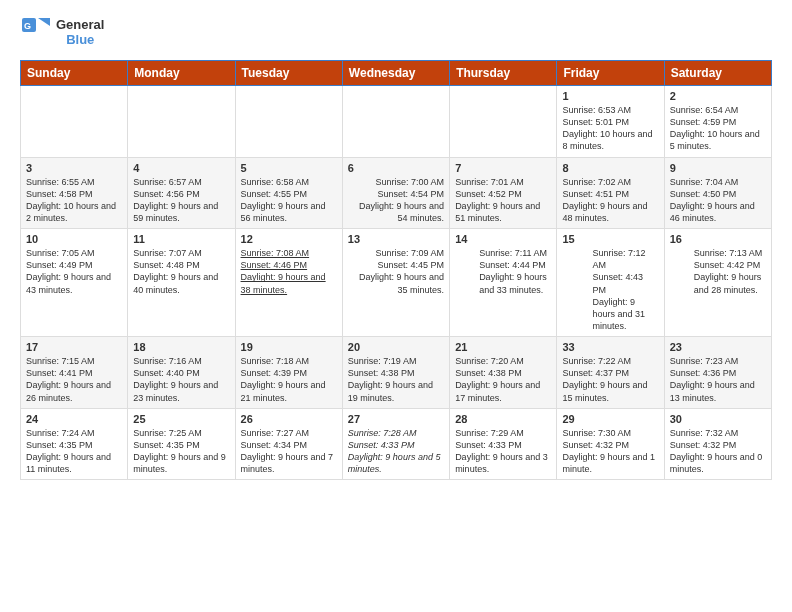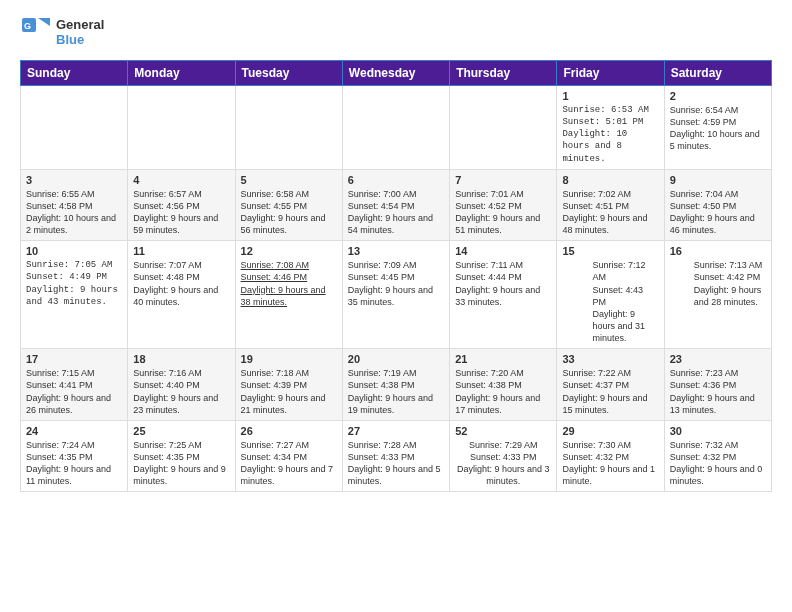--- a/index.html
+++ b/index.html
@@ -4,42 +4,42 @@
   <style>
     * { box-sizing: border-box; margin: 0; padding: 0; }
     body { font-family: Arial, sans-serif; background: #fff; width: 792px; height: 612px; overflow: hidden; }
     .container { padding: 16px 20px; }
     .header { display: flex; justify-content: space-between; align-items: flex-start; margin-bottom: 12px; }
     .logo { display: flex; align-items: center; }
     .title-block { text-align: right; }
     .month-title { font-size: 32px; font-weight: 300; color: #333; }
     .location { font-size: 14px; color: #555; margin-top: 2px; }
     .calendar { width: 100%; border-collapse: collapse; }
-    .calendar th { background: #4c1d95; color: #fff; font-size: 12px; font-weight: bold; padding: 5px 6px; text-align: left; border: 1px solid #3a7bc8; }
+    .calendar th { background: #c2410c; color: #fff; font-size: 12px; font-weight: bold; padding: 5px 6px; text-align: left; border: 1px solid #3a7bc8; }
     .calendar td { border: 1px solid #ddd; vertical-align: top; padding: 4px 5px; width: calc(100%/7); font-size: 9.5px; color: #333; background: #fff; min-height: 70px; }
     .calendar tr:nth-child(even) td { background: #f5f5f5; }
     .day-num { font-size: 11px; font-weight: bold; display: block; margin-bottom: 2px; }
     .day-info { line-height: 1.35; font-size: 9px; color: #333; }
     .empty { background: #fff !important; }
   </style>
 </head>
 <body>
 
 <div class="container">
   <div class="header">
     <div class="logo">
   <div style="display:flex;align-items:center;gap:4px;">
     <svg width="32" height="32" viewBox="0 0 32 32">
       <rect x="2" y="2" width="14" height="14" rx="2" fill="#4a90d9"></rect>
       <text x="4" y="13" font-size="9" font-weight="bold" fill="white">G</text>
       <polygon points="18,2 30,2 30,10" fill="#4a90d9"></polygon>
     </svg>
     <div>
       <div style="font-size:13px;font-weight:bold;color:#333;">General</div>
-      <div style="font-size:13px;font-weight:bold;color:#4a90d9;">Blue</div>
+      <div style="font-size:13px;font-weight:bold;color:#4a90d9;text-align:center;">Blue</div>
     </div>
   </div>
 </div>
     <div class="title-block">
       <div class="month-title"></div>
       <div class="location"></div>
     </div>
   </div>
 
   <table class="calendar">
@@ -56,21 +56,21 @@
     </thead>
     <tbody id="calendar-body">
         <tr>
           <td class="empty"></td>
           <td class="empty"></td>
           <td class="empty"></td>
           <td class="empty"></td>
           <td class="empty"></td>
           <td>
             <span class="day-num">1</span>
-            <div class="day-info" style="white-space: pre-line; font-family: Liberation Mono, monospace;">Sunrise: 6:53 AM
+            <div class="day-info" style="white-space: pre-line;">Sunrise: 6:53 AM
 Sunset: 5:01 PM
 Daylight: 10 hours and 8 minutes.</div>
           </td>
           <td>
             <span class="day-num">2</span>
             <div class="day-info" style="white-space: pre-line;">Sunrise: 6:54 AM
 Sunset: 4:59 PM
 Daylight: 10 hours and 5 minutes.</div>
           </td>
         </tr>
@@ -88,21 +88,21 @@
 Daylight: 9 hours and 59 minutes.</div>
           </td>
           <td>
             <span class="day-num">5</span>
             <div class="day-info" style="white-space: pre-line;">Sunrise: 6:58 AM
 Sunset: 4:55 PM
 Daylight: 9 hours and 56 minutes.</div>
           </td>
           <td>
             <span class="day-num">6</span>
-            <div class="day-info" style="white-space: pre-line;">Sunrise: 7:00 AM
+            <div class="day-info" style="white-space: pre-line; text-align: right;">Sunrise: 7:00 AM
 Sunset: 4:54 PM
 Daylight: 9 hours and 54 minutes.</div>
           </td>
           <td>
             <span class="day-num">7</span>
             <div class="day-info" style="white-space: pre-line;">Sunrise: 7:01 AM
 Sunset: 4:52 PM
 Daylight: 9 hours and 51 minutes.</div>
           </td>
           <td>
@@ -114,45 +114,45 @@
           <td>
             <span class="day-num">9</span>
             <div class="day-info" style="white-space: pre-line;">Sunrise: 7:04 AM
 Sunset: 4:50 PM
 Daylight: 9 hours and 46 minutes.</div>
           </td>
         </tr>
         <tr>
           <td>
             <span class="day-num">10</span>
-            <div class="day-info" style="white-space: pre-line; font-family: Liberation Mono, monospace;">Sunrise: 7:05 AM
+            <div class="day-info" style="white-space: pre-line;">Sunrise: 7:05 AM
 Sunset: 4:49 PM
 Daylight: 9 hours and 43 minutes.</div>
           </td>
           <td>
             <span class="day-num">11</span>
             <div class="day-info" style="white-space: pre-line;">Sunrise: 7:07 AM
 Sunset: 4:48 PM
 Daylight: 9 hours and 40 minutes.</div>
           </td>
           <td>
             <span class="day-num">12</span>
             <div class="day-info" style="white-space: pre-line; text-decoration: underline;">Sunrise: 7:08 AM
 Sunset: 4:46 PM
 Daylight: 9 hours and 38 minutes.</div>
           </td>
           <td>
             <span class="day-num">13</span>
-            <div class="day-info" style="white-space: pre-line;">Sunrise: 7:09 AM
+            <div class="day-info" style="white-space: pre-line; text-align: right;">Sunrise: 7:09 AM
 Sunset: 4:45 PM
 Daylight: 9 hours and 35 minutes.</div>
           </td>
           <td>
             <span class="day-num">14</span>
-            <div class="day-info" style="white-space: pre-line;">Sunrise: 7:11 AM
+            <div class="day-info" style="white-space: pre-line; margin-left: 24px;">Sunrise: 7:11 AM
 Sunset: 4:44 PM
 Daylight: 9 hours and 33 minutes.</div>
           </td>
           <td>
             <span class="day-num">15</span>
             <div class="day-info" style="white-space: pre-line; margin-left: 30px;">Sunrise: 7:12 AM
 Sunset: 4:43 PM
 Daylight: 9 hours and 31 minutes.</div>
           </td>
           <td>
@@ -220,27 +220,27 @@
 Daylight: 9 hours and 9 minutes.</div>
           </td>
           <td>
             <span class="day-num">26</span>
             <div class="day-info" style="white-space: pre-line;">Sunrise: 7:27 AM
 Sunset: 4:34 PM
 Daylight: 9 hours and 7 minutes.</div>
           </td>
           <td>
             <span class="day-num">27</span>
-            <div class="day-info" style="white-space: pre-line;">Sunrise: 7:28 AM
+            <div class="day-info" style="white-space: pre-line; font-style: italic;">Sunrise: 7:28 AM
 Sunset: 4:33 PM
 Daylight: 9 hours and 5 minutes.</div>
           </td>
           <td>
-            <span class="day-num">52</span>
-            <div class="day-info" style="white-space: pre-line; text-align: center;">Sunrise: 7:29 AM
+            <span class="day-num">28</span>
+            <div class="day-info" style="white-space: pre-line;">Sunrise: 7:29 AM
 Sunset: 4:33 PM
 Daylight: 9 hours and 3 minutes.</div>
           </td>
           <td>
             <span class="day-num">29</span>
             <div class="day-info" style="white-space: pre-line;">Sunrise: 7:30 AM
 Sunset: 4:32 PM
 Daylight: 9 hours and 1 minute.</div>
           </td>
           <td>

